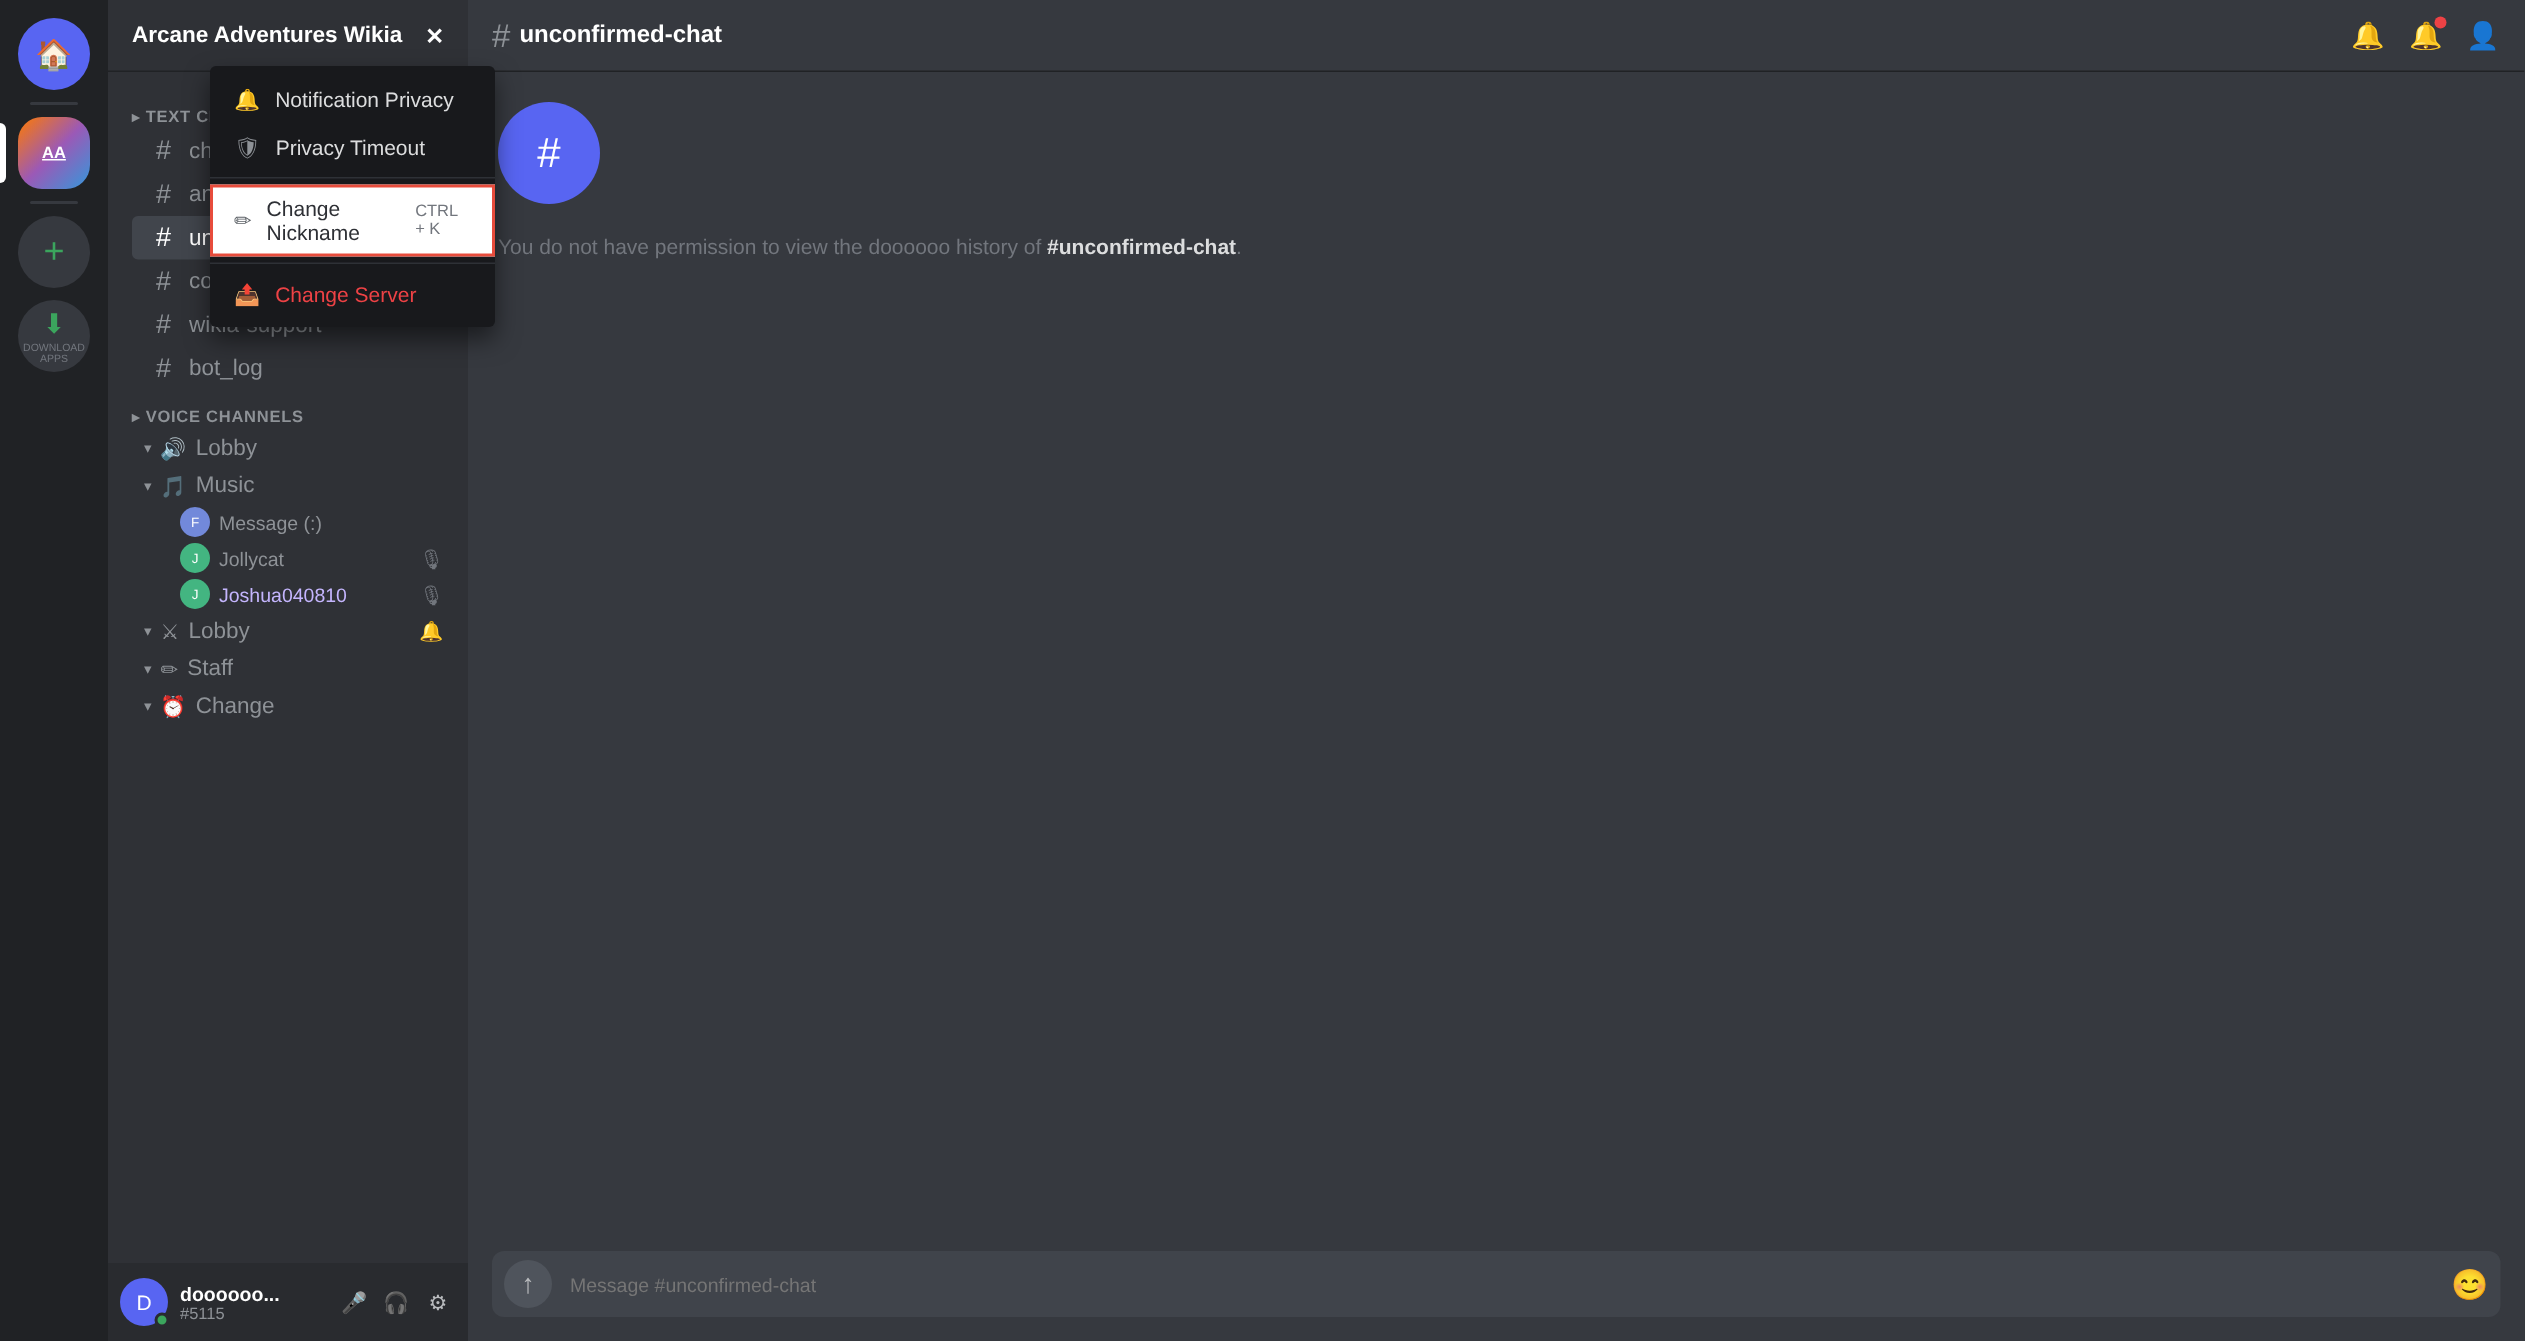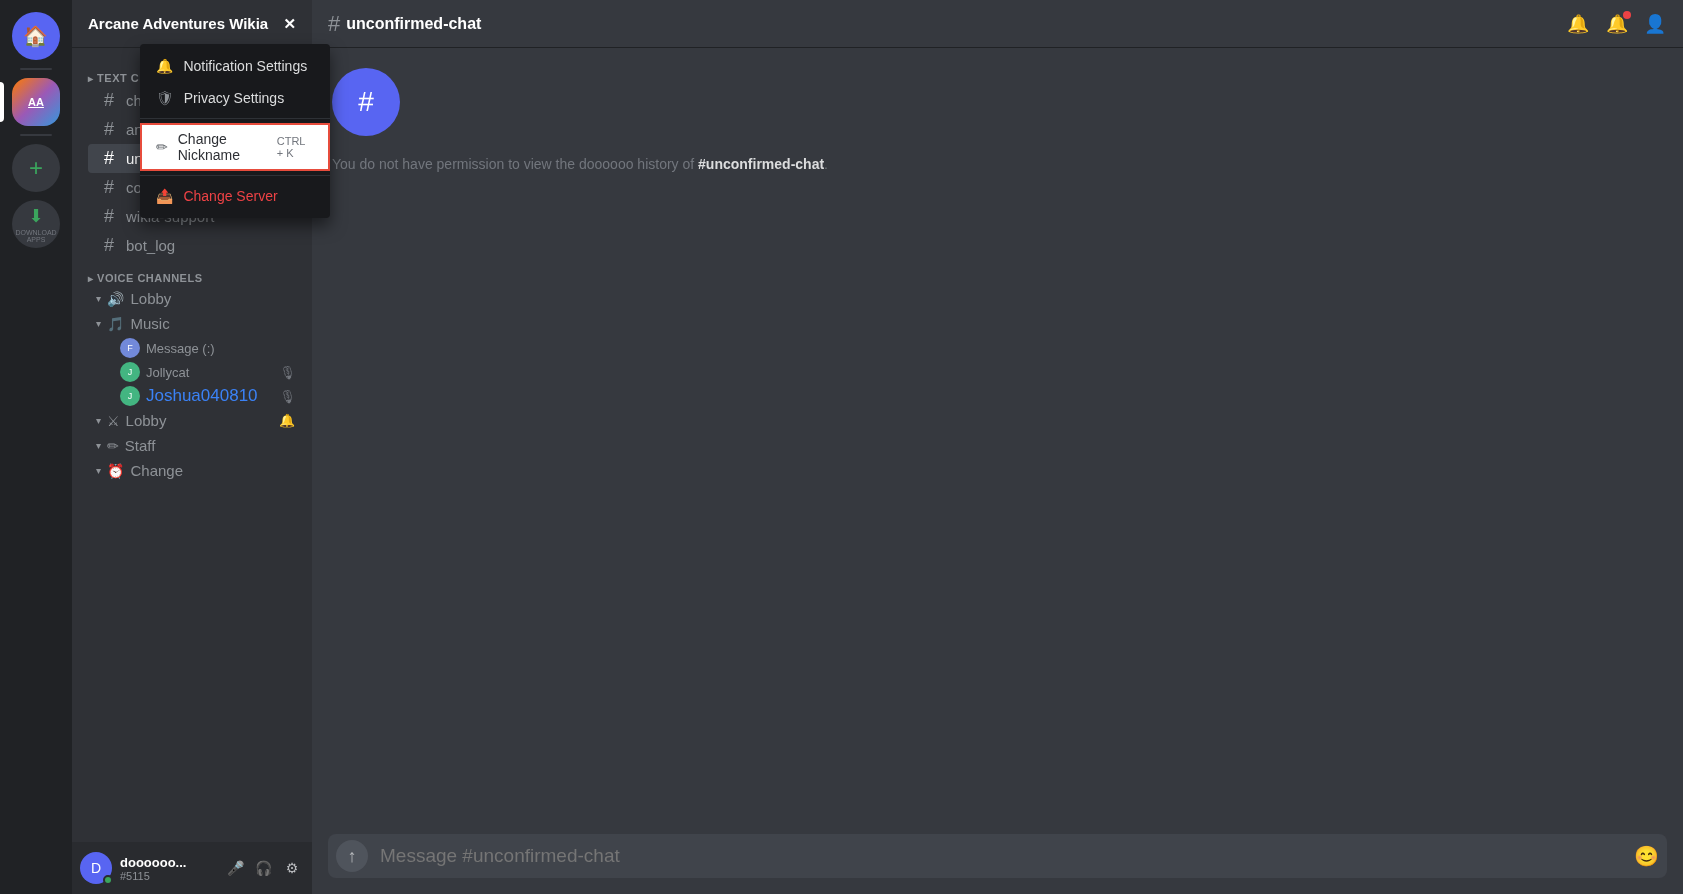--- a/index.html
+++ b/index.html
@@ -352,21 +352,21 @@
       font-size: 18px;
       background: #4f545c;
       border-radius: 50%;
     }
     .chat-input-field {
       flex: 1;
       background: transparent;
       border: none;
       outline: none;
       color: #22c55e;
-      font-size: 19px;
+      font-size: 13px;
       padding: 0 12px;
       caret-color: #dcddde;
     }
     .chat-input-emoji {
       color: #b9bbbe;
       cursor: pointer;
       font-size: 20px;
     }
 
     
@@ -414,25 +414,25 @@
   <div class="sidebar-header">
     <div class="sidebar-header-title">
       <span>Arcane Adventures Wikia</span>
     </div>
     <span>✕</span>
   </div>
 
   <div class="context-menu">
     <div class="context-menu-item">
       <span style="font-size:14px; color:#8e9297;">🔔</span>
-      <span>Notification Settings</span>
+      <span>Notification Privacy</span>
     </div>
     <div class="context-menu-item">
       <span style="font-size:14px; color:#8e9297;">🛡</span>
-      <span>Privacy Settings</span>
+      <span>Privacy Timeout</span>
     </div>
     <div class="context-menu-divider"></div>
     <div class="context-menu-item highlighted" style="background: white; color: #2e3035; outline: 2px solid #e74c3c; outline-offset: -2px;">
       <span style="font-size:14px; color:#5e6368;">✏</span>
       <span>Change Nickname</span>
       <span class="context-menu-shortcut">CTRL + K</span>
     </div>
     <div class="context-menu-divider"></div>
     <div class="context-menu-item danger">
       <span style="font-size:14px;">📤</span>
@@ -495,21 +495,21 @@
         <div class="user-avatar-small" style="background:#7289da;">F</div>
         <span style="color:#8e9297; font-size:13px;">Message (:)</span>
       </div>
       <div class="voice-sub-user">
         <div class="user-avatar-small" style="background:#43b581;">J</div>
         <span style="color:#8e9297; font-size:13px;">Jollycat</span>
         <span class="muted-icon">🎙</span>
       </div>
       <div class="voice-sub-user">
         <div class="user-avatar-small" style="background:#43b581;">J</div>
-        <span style="color:#3b82f6; font-size:17px;">Joshua040810</span>
+        <span style="color:#c4b5fd; font-size:13px;">Joshua040810</span>
         <span class="muted-icon">🎙</span>
       </div>
 
       <div class="voice-channel-item">
         <span class="chevron">▾</span>
         <span style="font-size:14px;">⚔</span>
         <span>Lobby</span>
         <span style="margin-left:auto; color:#72767d; font-size:13px;">🔔</span>
       </div>
 

